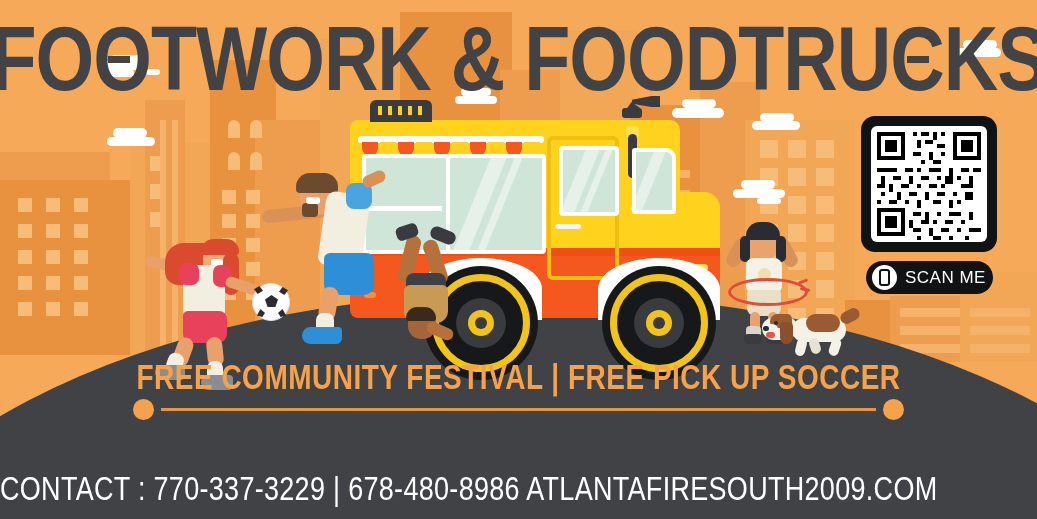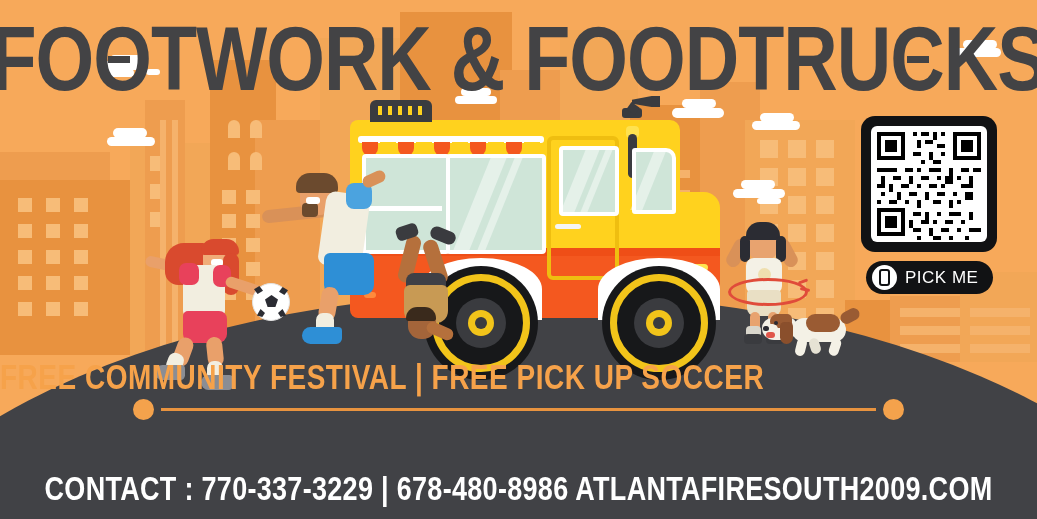--- a/index.html
+++ b/index.html
@@ -90,21 +90,21 @@
 
   
   .qrwrap{position:absolute;left:861px;top:116px;width:136px;height:136px;background:#111214;border-radius:14px;padding:10px;box-sizing:border-box;}
   .qrinner{width:100%;height:100%;background:#FFFFFF;border-radius:6px;position:relative;overflow:hidden;}
   .qrcell{position:absolute;background:#000;}
   .scanme{position:absolute;left:866px;top:261px;width:127px;height:33px;background:#111214;border-radius:17px;display:flex;align-items:center;gap:8px;padding-left:6px;box-sizing:border-box;}
   .scancirc{width:25px;height:25px;border-radius:50%;background:#fff;display:flex;align-items:center;justify-content:center;flex:0 0 auto;}
   .phoneic{width:11px;height:17px;border:2px solid #111214;border-radius:3px;box-sizing:border-box;}
   .scantxt{color:#fff;font-size:17px;letter-spacing:.5px;font-family:"Liberation Sans",sans-serif;}
   .subline{
-    position:absolute;left:0;right:0;top:357px;
+    position:absolute;left:0;right:0;top:357px;text-align:center;
     color:#F6A24A;
     font-family:"Liberation Sans Narrow","Liberation Sans",sans-serif;
     font-weight:bold;font-size:28px;letter-spacing:.5px;white-space:nowrap;
   }
   .subline span{display:inline-block;transform:scaleY(1.28);transform-origin:top center;}
 
   .divider{position:absolute;top:404px;left:133px;right:133px;height:11px;}
   .divider .bar{position:absolute;left:28px;right:28px;top:4px;height:3px;background:#E8933F;}
   .divider .dot{position:absolute;top:-5px;width:21px;height:21px;border-radius:50%;background:#F4A24C;}
   .divider .dot.l{left:0;}
@@ -112,24 +112,24 @@
 
   .addr{
     position:absolute;left:0;right:0;top:418px;text-align:center;
     color:#FFFFFF;
     font-family:"Liberation Sans Narrow","Liberation Sans",sans-serif;
     font-weight:bold;font-size:33px;letter-spacing:.5px;white-space:nowrap;
   }
   .addr span{display:inline-block;transform:scaleY(1.25);transform-origin:top center;}
 
   .contact{
-    position:absolute;left:0;right:0;top:470px;text-align:center;
+    position:absolute;left:0;right:0;top:470px;
     color:#FFFFFF;
     font-family:"Liberation Sans Narrow","Liberation Sans",sans-serif;
-    font-weight:bold;font-size:27px;letter-spacing:.3px;white-space:nowrap;
+    font-weight:normal;font-size:27px;letter-spacing:.3px;white-space:nowrap;
   }
   .contact span{display:inline-block;transform:scaleY(1.25);transform-origin:top center;}
 </style>
 </head>
 <body>
 
 <div id="flyer">
 
   <div class="sky"></div>
 
@@ -521,21 +521,21 @@
       <div class="qrcell" style="left:62px;top:110px;width:8px;height:4px;"></div>
       <div class="qrcell" style="left:78px;top:110px;width:4px;height:4px;"></div>
       <div class="qrcell" style="left:94px;top:110px;width:4px;height:4px;"></div>
     </div>
   </div>
 
   <div class="scanme">
     <div class="scancirc">
       <div class="phoneic"></div>
     </div>
-    <div class="scantxt">PICK ME</div>
+    <div class="scantxt">SCAN ME</div>
   </div>
 
   <div class="subline">
     <span>FREE COMMUNITY FESTIVAL  |  FREE PICK UP SOCCER</span>
   </div>
 
   <div class="divider">
     <div class="dot l"></div>
     <div class="bar"></div>
     <div class="dot r"></div>

